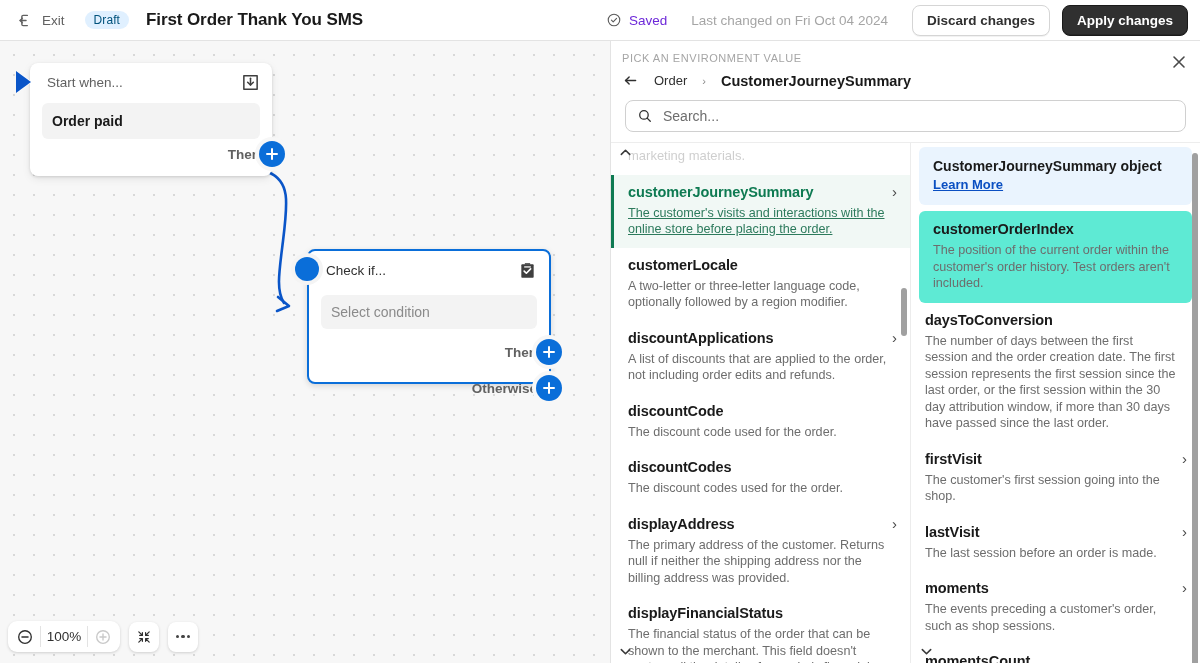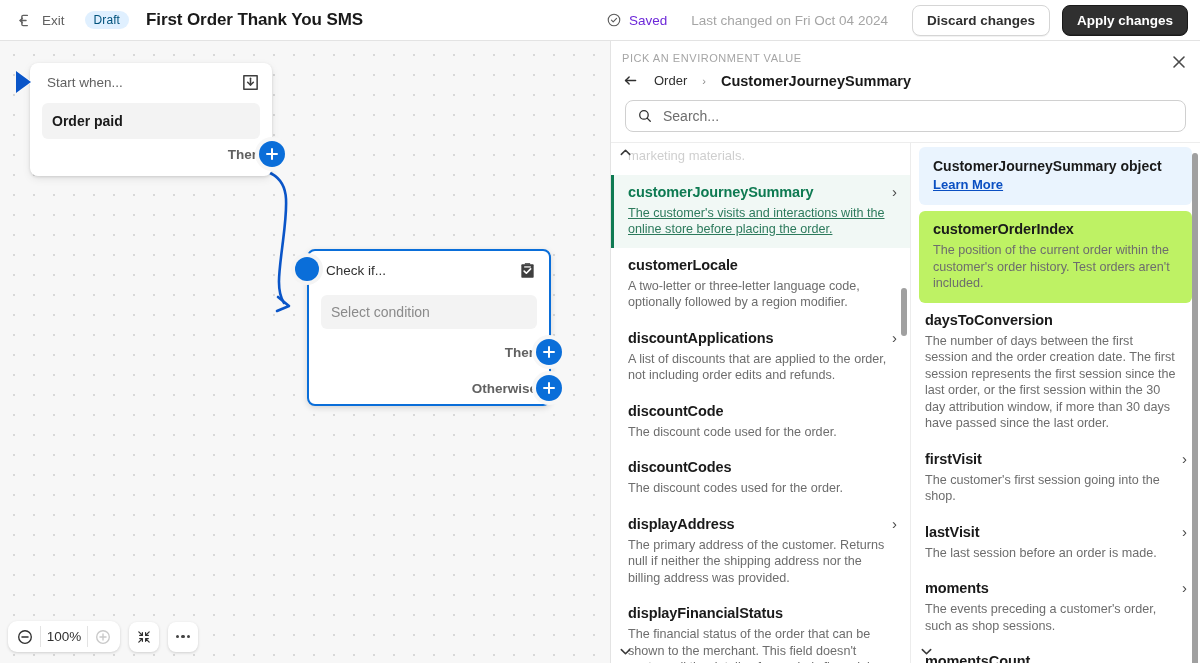--- a/index.html
+++ b/index.html
@@ -61,21 +61,21 @@
   }
   .conn-svg { position: absolute; top: 0; left: 0; width: 610px; height: 622px; pointer-events: none; }
 
   .node {
     position: absolute; background: #fff; border-radius: 8px;
     box-shadow: 0 1px 3px rgba(0,0,0,.12), 0 3px 8px rgba(0,0,0,.08);
   }
   .node.selected { border: 2px solid #0a6ed9; box-shadow: 0 2px 6px rgba(0,0,0,.14); }
 
   .node-start { top: 22px; left: 30px; width: 242px; height: 113px; }
-  .node-check { top: 208px; left: 307px; width: 244px; height: 157px; }
+  .node-check { top: 208px; left: 307px; width: 244px; height: 135px; }
 
   .node-head {
     display: flex; align-items: center; height: 38px;
     padding: 0 11px 0 17px;
   }
   .node-title { font-size: 13.5px; color: #616161; flex: 1; }
   .node-title.dark { color: #303030; }
   .node-icon { width: 21px; height: 21px; display: flex; align-items: center; justify-content: center; }
 
   .node-field {
@@ -185,21 +185,21 @@
 
   .item {
     padding: 8px 22px 10px 17px; position: relative; cursor: pointer;
   }
   .item.faded { opacity: .33; }
   .item.selected-green {
     background: #f1f8f5; border-left: 3px solid #0e7a52; padding-left: 14px;
   }
   .item.selected-green .item-name { color: #0e7a52; }
   .item.selected-green .item-desc { color: #2c7a5c; text-decoration: underline; }
-  .item.shaded { background: #bef264; }
+  .item.shaded { background: #5eead4; }
   .item-name {
     font-size: 14.5px; font-weight: bold; color: #1a1a1a; line-height: 19px;
     letter-spacing: -.1px;
   }
   .item-desc {
     font-size: 12.6px; color: #6d6d6d; line-height: 16.5px; margin-top: 3px;
   }
   .chev-right {
     position: absolute; right: 13px; top: 9px; color: #4a4a4a;
     font-size: 15px; line-height: 16px;

